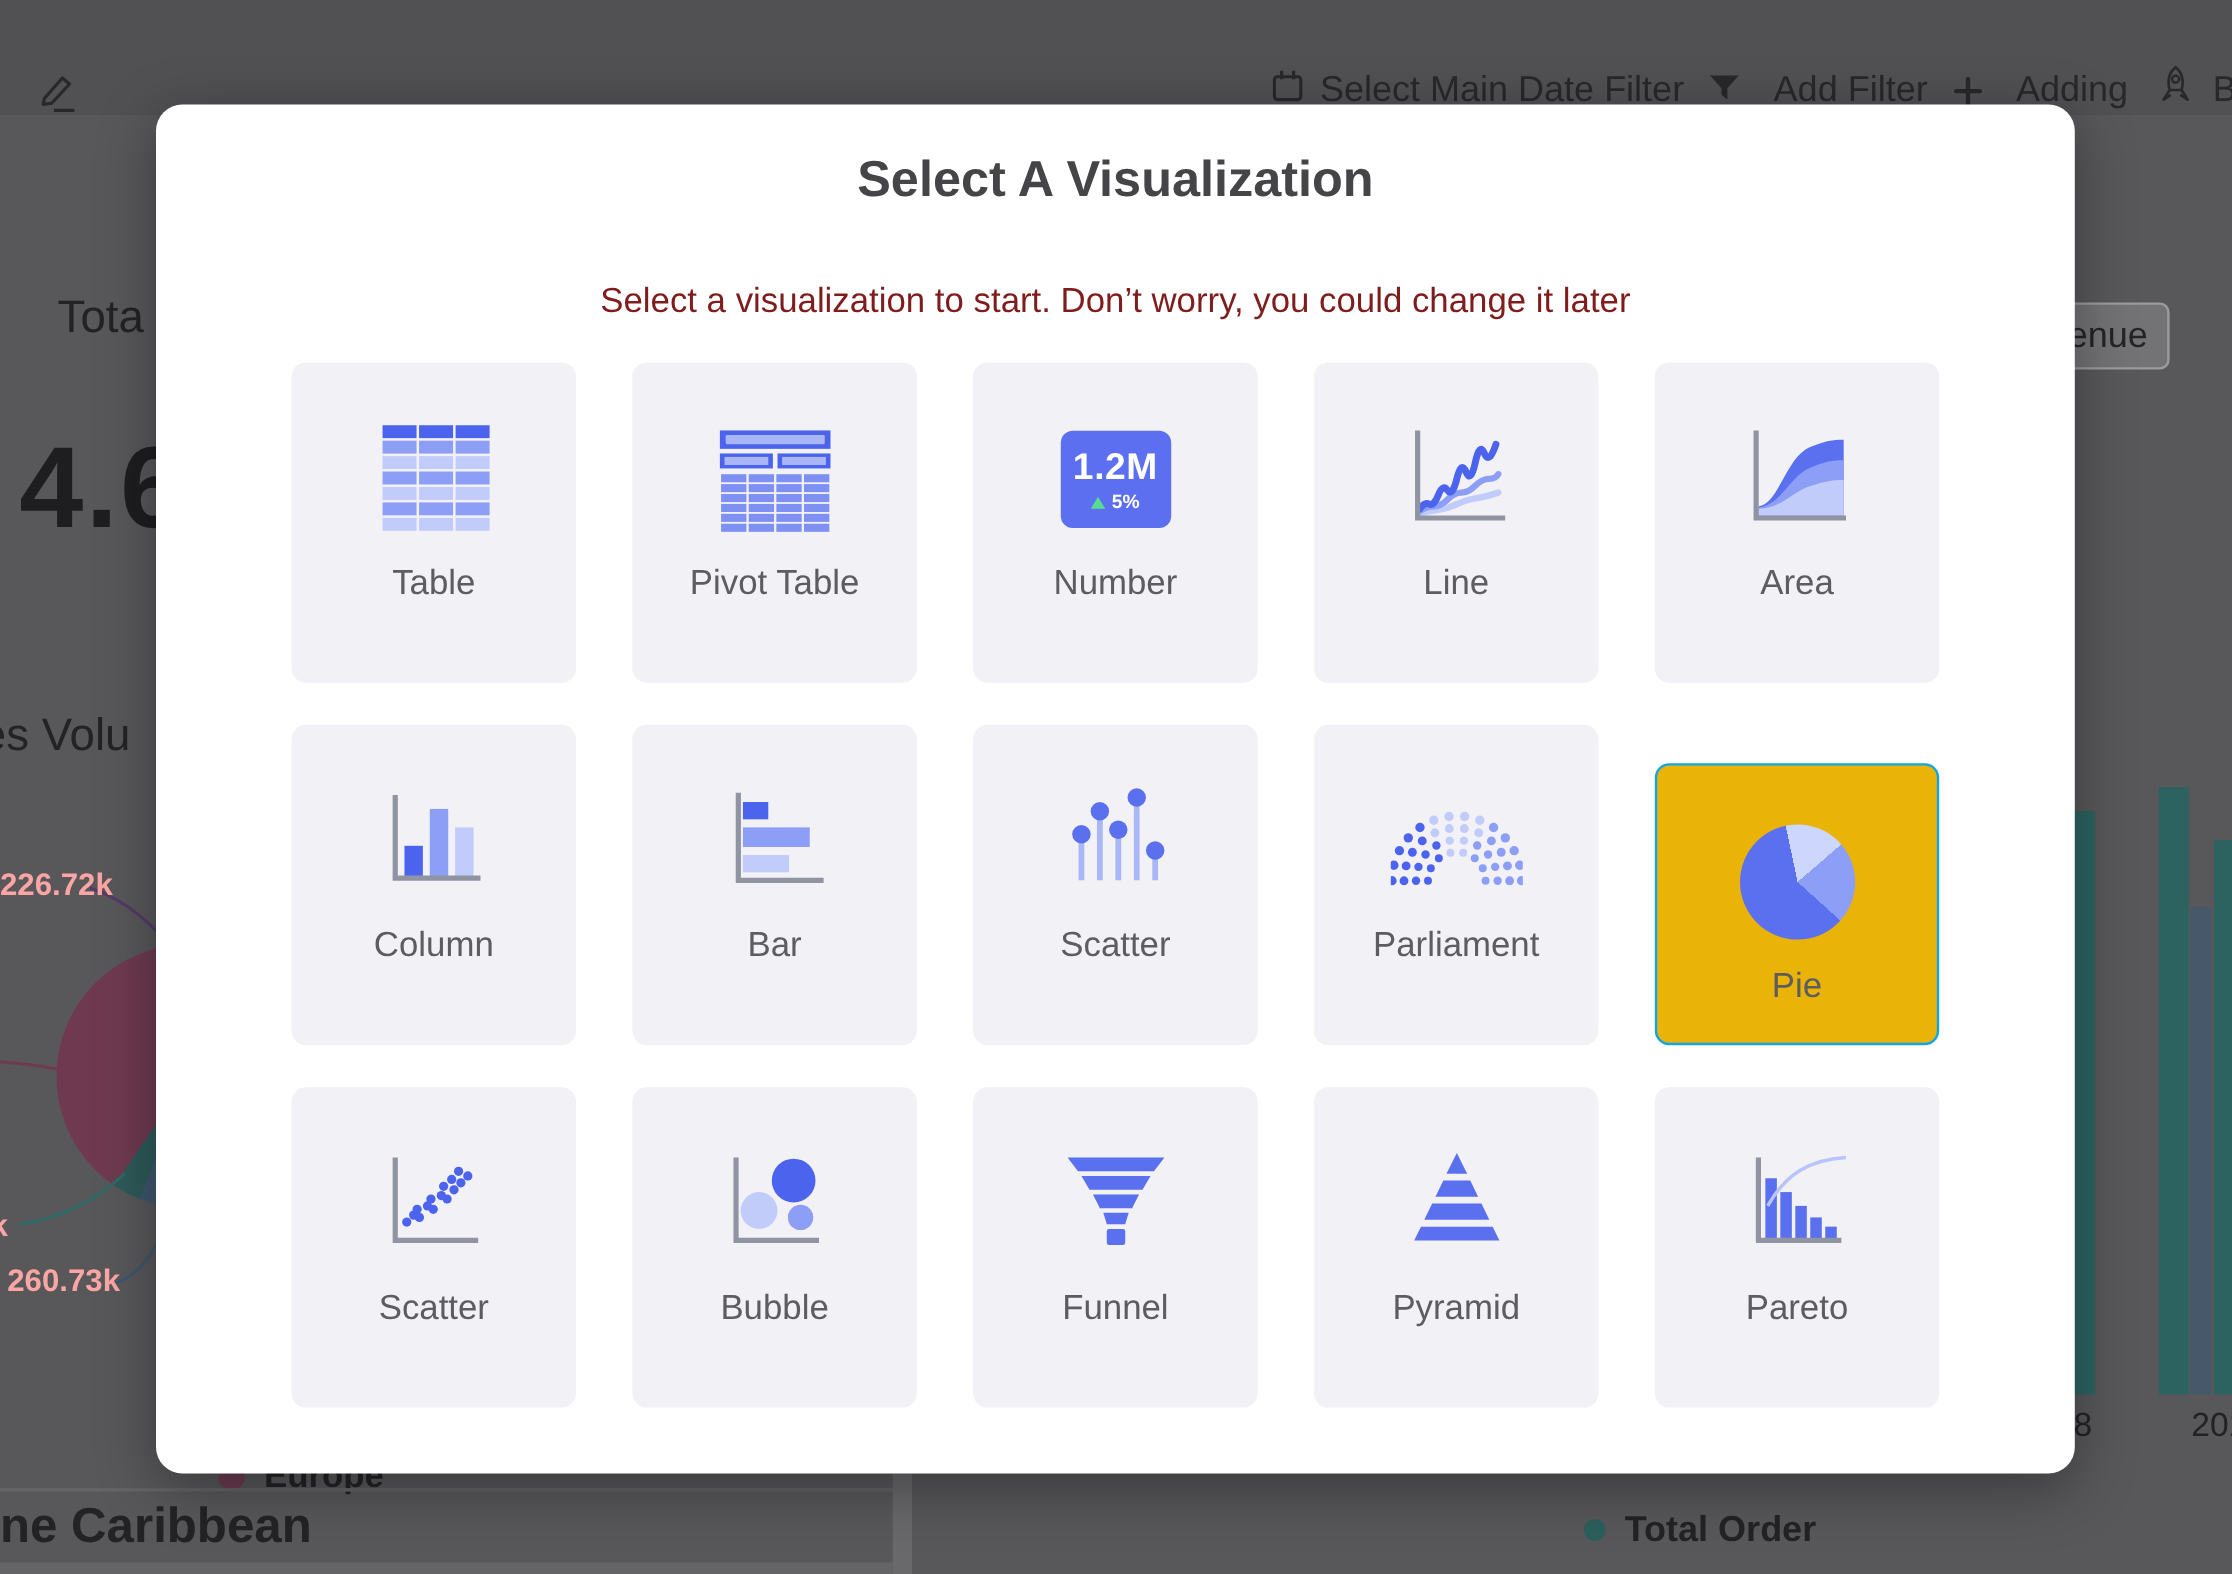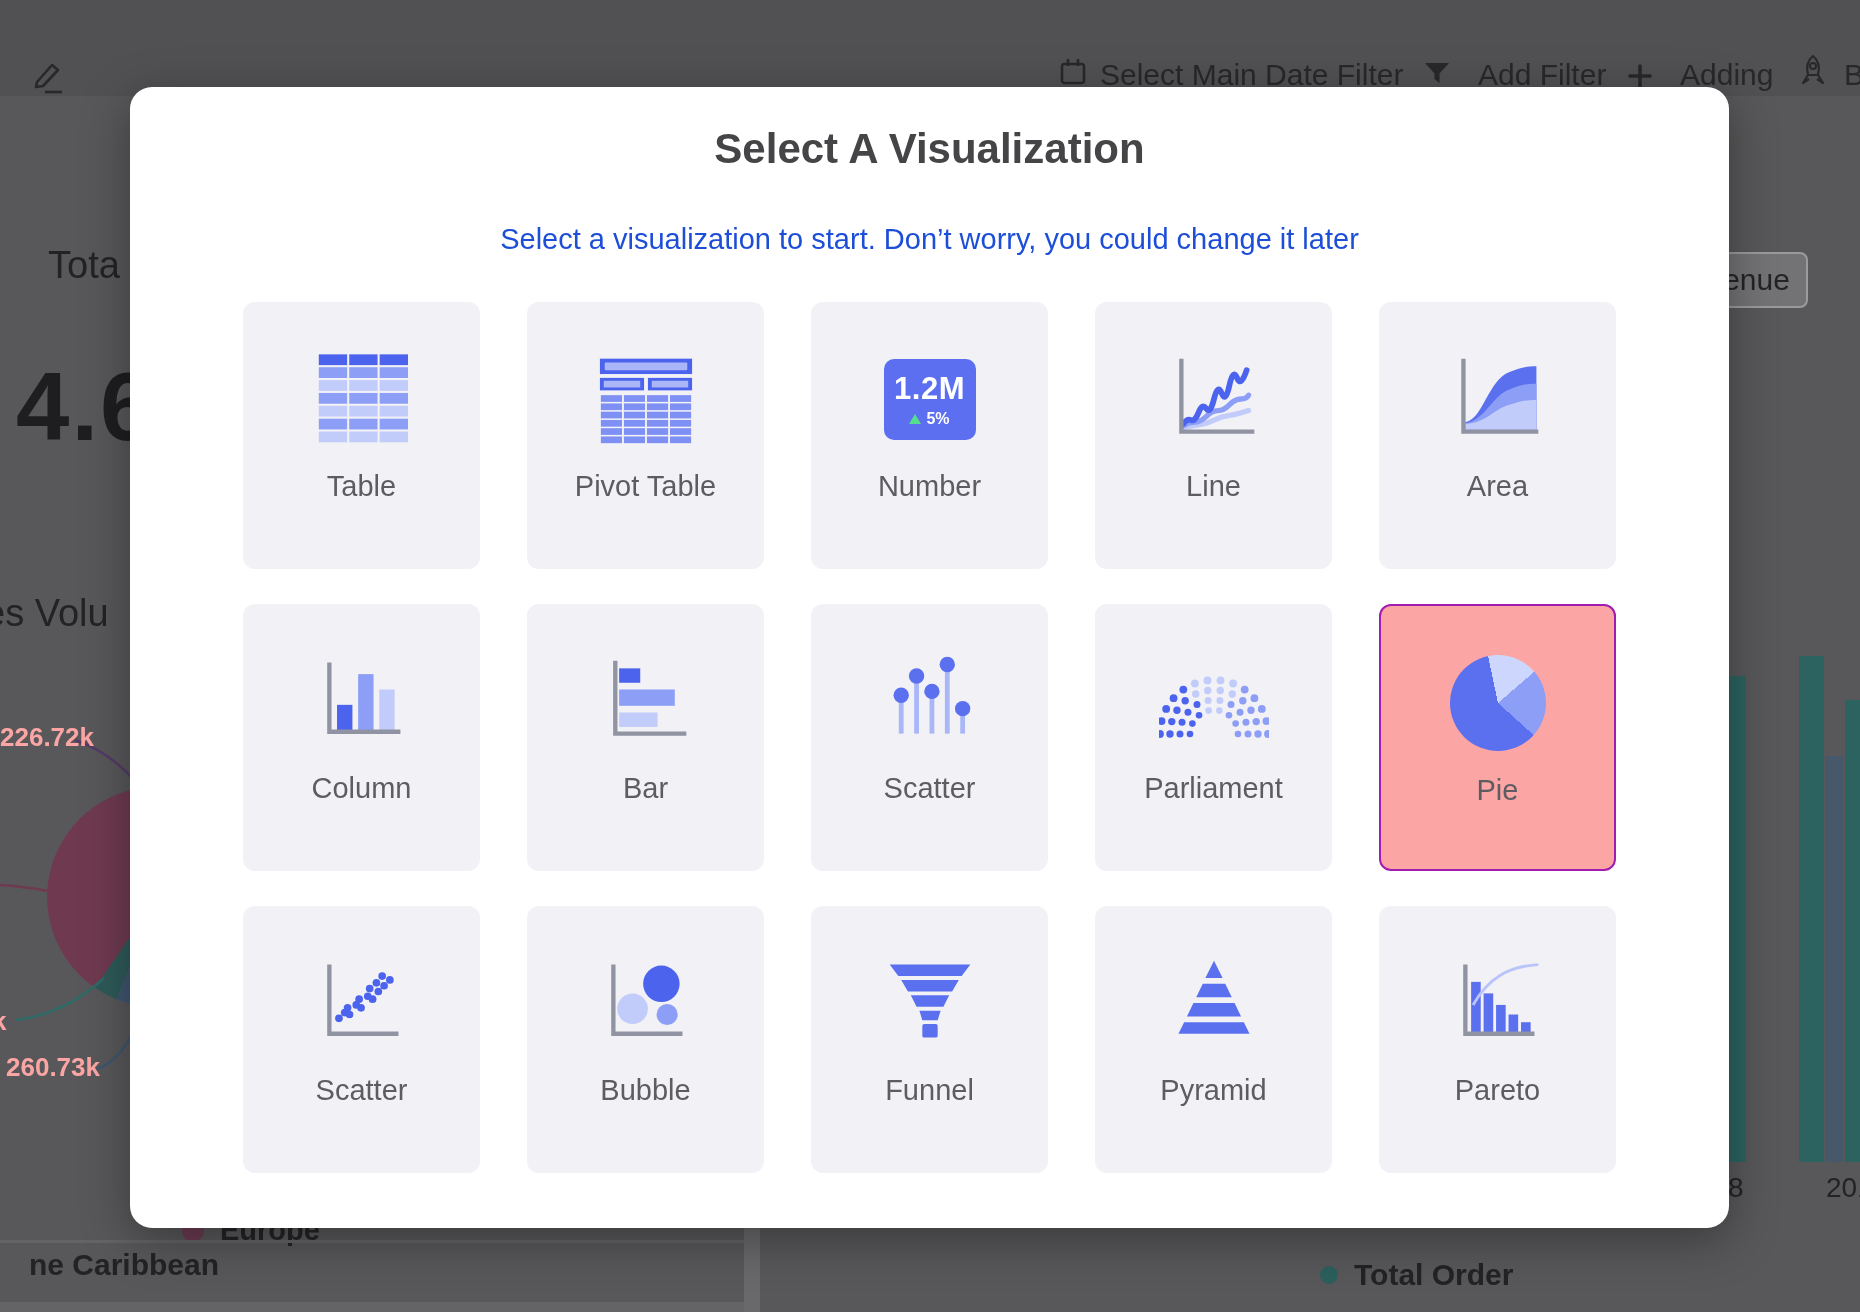--- a/index.html
+++ b/index.html
@@ -39,32 +39,32 @@
   
   .modal{
     position:absolute;left:130px;top:87px;width:1599px;height:1141px;z-index:5;
     background:#ffffff;border-radius:22px;box-shadow:0 12px 48px rgba(0,0,0,.35);
   }
   .modal-title{
     position:absolute;top:38px;left:0;width:100%;text-align:center;
     font-size:42px;font-weight:700;color:#454548;
   }
   .modal-subtitle{
-    position:absolute;top:136px;left:0;width:100%;text-align:center;
-    font-size:29px;font-weight:400;color:#1d4ed8;
+    position:absolute;top:148px;left:0;width:100%;text-align:center;
+    font-size:29px;font-weight:400;color:#7f1d1d;
   }
   .grid{
     position:absolute;left:113px;top:215px;
     display:grid;grid-template-columns:repeat(5,237px);grid-auto-rows:267px;
     column-gap:47px;row-gap:35px;
   }
   .tile{
     position:relative;background:#f1f1f6;border-radius:12px;cursor:pointer;box-sizing:border-box;
   }
-  .tile.selected{background:#fca5a5;border:2px solid #a21caf;}
+  .tile.selected{background:#eab308;border:2px solid #0ea5e9;margin-top:32px;}
   .ticon{position:absolute;top:42px;left:0;width:100%;height:110px;display:flex;align-items:center;justify-content:center;}
   .tlabel{position:absolute;top:168px;left:0;width:100%;text-align:center;font-size:29px;font-weight:500;color:#5c5c61;}
   
   .numbox{
     width:92px;height:81px;background:#5b6ff0;border-radius:10px;
     display:flex;flex-direction:column;align-items:center;justify-content:center;gap:3px;
   }
   .numval{color:#fff;font-size:31px;font-weight:700;letter-spacing:.5px;}
   .numdelta{display:flex;align-items:center;gap:5px;color:#fff;font-size:16px;font-weight:700;}
   .up-tri{width:0;height:0;border-left:6px solid transparent;border-right:6px solid transparent;border-bottom:10px solid #57dd8f;}
@@ -122,21 +122,21 @@
   </svg>
   <div class="bg-text pie-label" style="position:absolute;left:0;top:722px;">226.72k</div>
   <div class="bg-text pie-label" style="position:absolute;left:-8px;top:1006px;">k</div>
   <div class="bg-text pie-label" style="position:absolute;left:6px;top:1052px;">260.73k</div>
 
   <div class="legend-row" style="left:182px;top:1214px;">
     <span class="legend-dot" style="width:22px;height:22px;background:#6b3c51;"></span>
     <span class="legend-text" style="font-size:29px;">Europe</span>
   </div>
   <div class="legend-row" style="left:0;top:1248px;">
-    <span class="legend-text" style="font-size:30px;padding-left:29px;">ne Caribbean</span>
+    <span class="legend-text" style="font-size:41px;">ne Caribbean</span>
   </div>
   <div class="panel-line" style="left:0;top:1240px;width:744px;height:3px;"></div>
   <div class="panel-line" style="left:0;top:1302px;width:744px;height:10px;"></div>
   <div class="panel-divider"></div>
 
   <div class="chip">venue</div>
 
   <div class="vbar" style="left:1712px;top:676px;width:34px;height:486px;background:#2c6360;"></div>
   <div class="vbar" style="left:1799px;top:656px;width:25px;height:506px;background:#2c6360;"></div>
   <div class="vbar" style="left:1825px;top:756px;width:18px;height:406px;background:#47586a;"></div>

